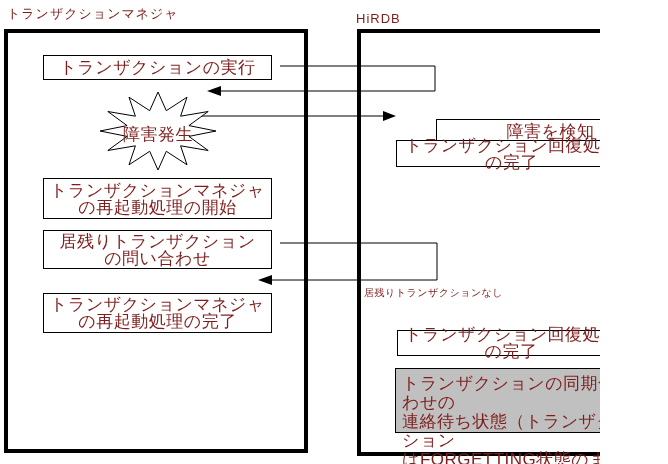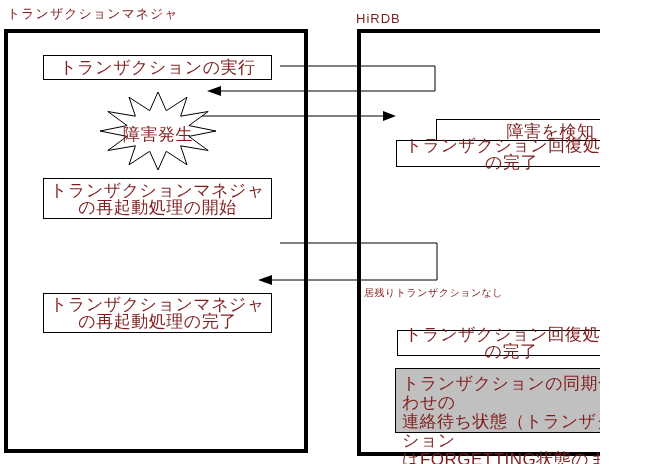--- a/index.html
+++ b/index.html
@@ -60,20 +60,22 @@
     <polyline points="280,243 437,243 437,280 272,280" fill="none" stroke="#000" stroke-width="1"></polyline>
     <polygon points="258,280 272,275 272,285" fill="#000"></polygon>
 
     <polygon points="216,131 188.9,136.4 208.2,150.5 180.6,145.8 187,164.8 166.3,151.3 158,170 149.7,151.3 129,164.8 135.4,145.8 107.8,150.5 127.1,136.4 100,131 127.1,125.6 107.8,111.5 135.4,116.2 129,97.2 149.7,110.7 158,92 166.3,110.7 187,97.2 180.6,116.2 208.2,111.5 188.9,125.6" fill="#fff" stroke="#000" stroke-width="1"></polygon>
   </svg>
 
   <div class="box" id="b-exec">トランザクションの実行</div>
   <div id="burst-text">障害発生</div>
   <div class="box" id="b-restart-start">トランザクションマネジャ
 の再起動処理の開始</div>
+  <div class="box" id="b-leftover">居残りトランザクション
+の問い合わせ</div>
   <div class="box" id="b-restart-complete">トランザクションマネジャ
 の再起動処理の完了</div>
 
   <div class="box" id="b-detect">障害を検知</div>
   <div class="box" id="b-recov-start">トランザクション回復処理の完了</div>
   <div class="float-label" id="lbl-noleftover">居残りトランザクションなし</div>
   <div class="box" id="b-recov-complete">トランザクション回復処理の完了</div>
   <div class="box" id="b-sync">トランザクションの同期合わせの
 連絡待ち状態（トランザクション
 はFORGETTING状態のまま）</div>

